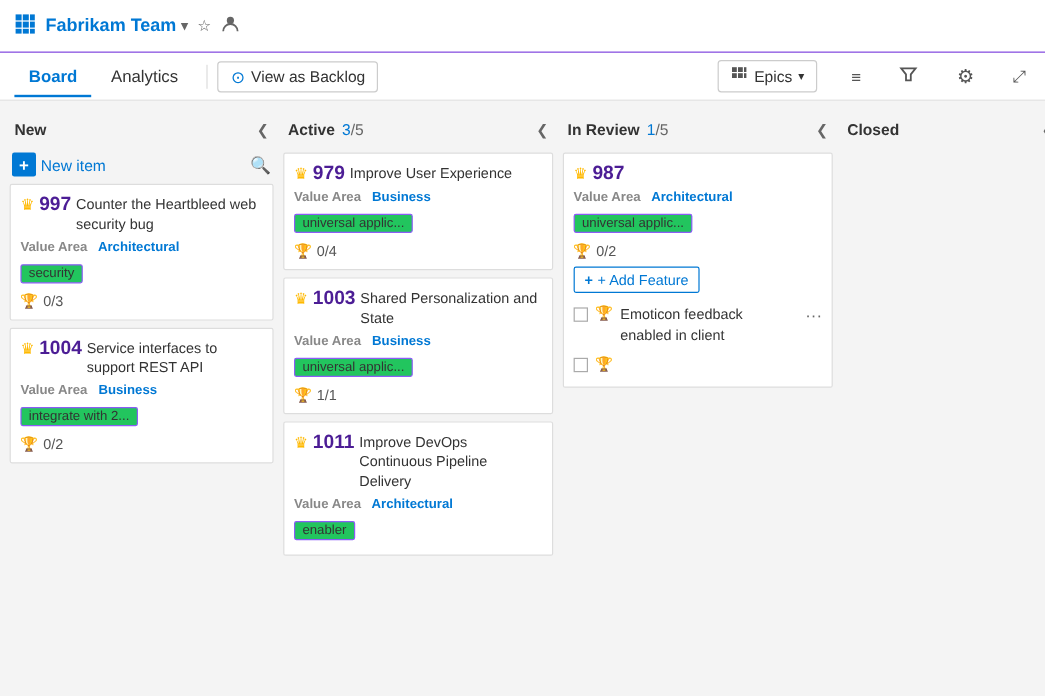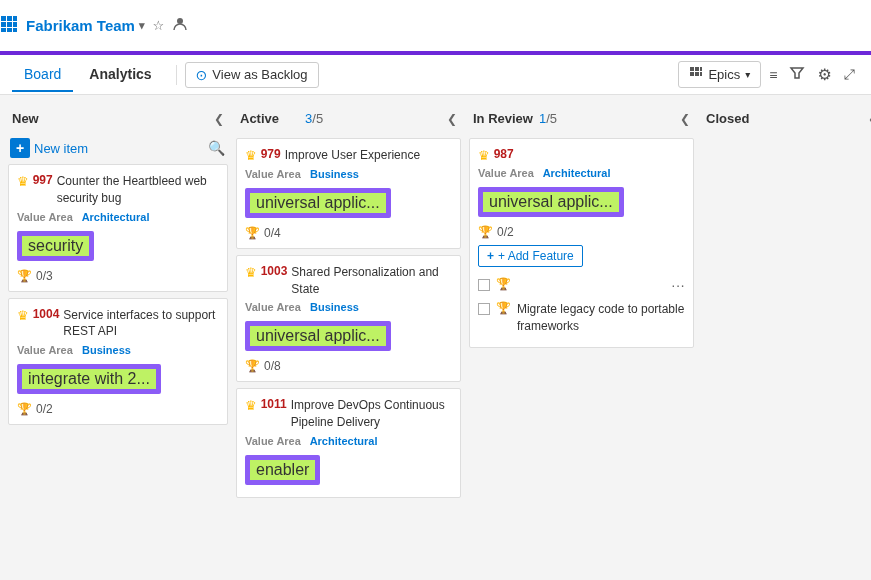--- a/index.html
+++ b/index.html
@@ -1,44 +1,44 @@
 <!DOCTYPE html>
 <html><head>
   <meta charset="utf-8">
   <style>
     * { box-sizing: border-box; margin: 0; padding: 0; }
     body { font-family: 'Segoe UI', Tahoma, Geneva, Verdana, sans-serif; font-size: 13px; background: #f4f4f4; color: #333; }
 
     
     .top-header {
-      display: flex; align-items: center; padding: 8px 0; background: #fff;
-      border-bottom: 4px solid #6d28d9; height: 55px;
+      display: flex; align-items: center; padding: 8px 12px; background: #fff;
+      border-bottom: 1px solid #6d28d9; height: 44px;
     }
     .app-grid-icon { margin-right: 8px; }
     .team-name { font-size: 15px; font-weight: 600; color: #0078d4; display: flex; align-items: center; gap: 4px; }
     .team-name .chevron { color: #666; font-size: 11px; }
     .header-icons { display: flex; align-items: center; gap: 8px; margin-left: 8px; color: #666; }
 
     
     .nav-tabs {
       display: flex; align-items: center; background: #fff;
       border-bottom: 1px solid #e0e0e0; padding: 0 12px; height: 40px;
     }
     .nav-tab {
       padding: 8px 12px; cursor: pointer; font-size: 14px; color: #333;
-      border-bottom: 2px solid transparent; margin-right: 4px; font-weight: bold;
-    }
-    .nav-tab.active { border-bottom: 2px solid #0078d4; color: #0078d4; font-weight: 400; }
+      border-bottom: 2px solid transparent; margin-right: 4px;
+    }
+    .nav-tab.active { border-bottom: 2px solid #0078d4; color: #0078d4; font-weight: 700; }
     .nav-divider { width: 1px; height: 20px; background: #ddd; margin: 0 8px; }
     .view-backlog-btn {
       display: flex; align-items: center; gap: 5px; padding: 4px 10px;
       border: 1px solid #ccc; border-radius: 3px; cursor: pointer; background: #fff;
       font-size: 13px; color: #333;
     }
-    .nav-right { margin-left: auto; display: flex; align-items: center; gap: 4px; padding-left: 31px; }
+    .nav-right { margin-left: auto; display: flex; align-items: center; gap: 24px; padding-left: 31px; }
     .epics-btn {
       display: flex; align-items: center; gap: 5px; padding: 4px 10px;
       border: 1px solid #ccc; border-radius: 3px; cursor: pointer; background: #fff;
       font-size: 13px; color: #333;
     }
     .icon-btn { cursor: pointer; color: #555; padding: 4px; font-size: 16px; }
 
     
     .board { display: flex; flex-direction: row; padding: 10px 8px; gap: 8px; overflow-x: auto; height: calc(580px - 84px); align-items: flex-start; }
 
@@ -69,28 +69,28 @@
     }
     .search-icon { color: #666; cursor: pointer; font-size: 14px; }
 
     
     .card {
       background: #fff; border: 1px solid #ddd; border-radius: 2px;
       padding: 8px; margin-bottom: 6px; cursor: pointer;
     }
     .card-top { display: flex; align-items: flex-start; gap: 4px; margin-bottom: 4px; }
     .card-crown { color: #ffb900; font-size: 13px; flex-shrink: 0; margin-top: 1px; }
-    .card-id { color: #b91c1c; font-size: 12px; flex-shrink: 0; font-weight: 600; }
+    .card-id { color: #4c1d95; font-size: 16px; flex-shrink: 0; font-weight: 600; }
     .card-title { font-size: 12px; color: #333; line-height: 1.4; }
     .card-value-row { font-size: 11px; color: #666; margin: 4px 0; font-weight: bold; }
     .card-value-label { color: #888; }
     .card-value-val { color: #0078d4; }
     .card-tag {
-      display: inline-block; font-size: 16px; color: #333;
-      background: #bef264; border: 5px solid #8b5cf6; border-radius: 2px;
+      display: inline-block; font-size: 11px; color: #333;
+      background: #22c55e; border: 1px solid #8b5cf6; border-radius: 2px;
       padding: 1px 6px; margin: 4px 0;
     }
     .card-footer { display: flex; align-items: center; gap: 4px; margin-top: 4px; }
     .trophy-icon { color: #7b4f96; font-size: 12px; }
     .card-score { font-size: 12px; color: #555; }
 
     
     .add-feature-btn {
       display: flex; align-items: center; gap: 4px;
       border: 1px solid #0078d4; border-radius: 2px; padding: 3px 8px;
@@ -218,21 +218,21 @@
       <div class="card-tag">integrate with 2...</div>
       <div class="card-footer">
         <span class="trophy-icon">🏆</span>
         <span class="card-score">0/2</span>
       </div>
     </div>
   </div>
 
   <div class="column" style="min-width:225px;max-width:225px;">
     <div class="column-header">
-      <div style="display:flex;align-items:center;gap:20px;">
+      <div style="display:flex;align-items:center;">
         <span class="column-title">Active</span>
         <span class="column-count">
           <span>3</span><span class="total">/<span>5</span></span>
         </span>
       </div>
       <span class="collapse-icon">❮</span>
     </div>
 
     <div class="card">
       <div class="card-top">
@@ -259,21 +259,21 @@
         <span class="card-title">Shared Personalization and State</span>
       </div>
       <div class="card-value-row">
         <span class="card-value-label">Value Area</span>
         &nbsp;
         <span class="card-value-val">Business</span>
       </div>
       <div class="card-tag">universal applic...</div>
       <div class="card-footer">
         <span class="trophy-icon">🏆</span>
-        <span class="card-score">0/8</span>
+        <span class="card-score">1/1</span>
       </div>
     </div>
 
     <div class="card">
       <div class="card-top">
         <span class="card-crown">♛</span>
         <span class="card-id">1011</span>
         <span class="card-title">Improve DevOps Continuous Pipeline Delivery</span>
       </div>
       <div class="card-value-row">
@@ -315,26 +315,26 @@
       
       <div class="add-feature-btn">
         <span style="font-weight:bold;color:#0078d4;">+</span>
         <span>+ Add Feature</span>
       </div>
 
       
       <div class="feature-item">
         <div class="feature-checkbox"></div>
         <span class="feature-crown">🏆</span>
+        <span class="feature-text">Emoticon feedback enabled in client</span>
         <span class="feature-more">···</span>
       </div>
       <div class="feature-item">
         <div class="feature-checkbox"></div>
         <span class="feature-crown">🏆</span>
-        <span class="feature-text">Migrate legacy code to portable frameworks</span>
       </div>
     </div>
   </div>
 
   <div class="column closed-col">
     <div class="column-header">
       <span class="column-title">Closed</span>
       <span class="collapse-icon">❮</span>
     </div>
   </div>

